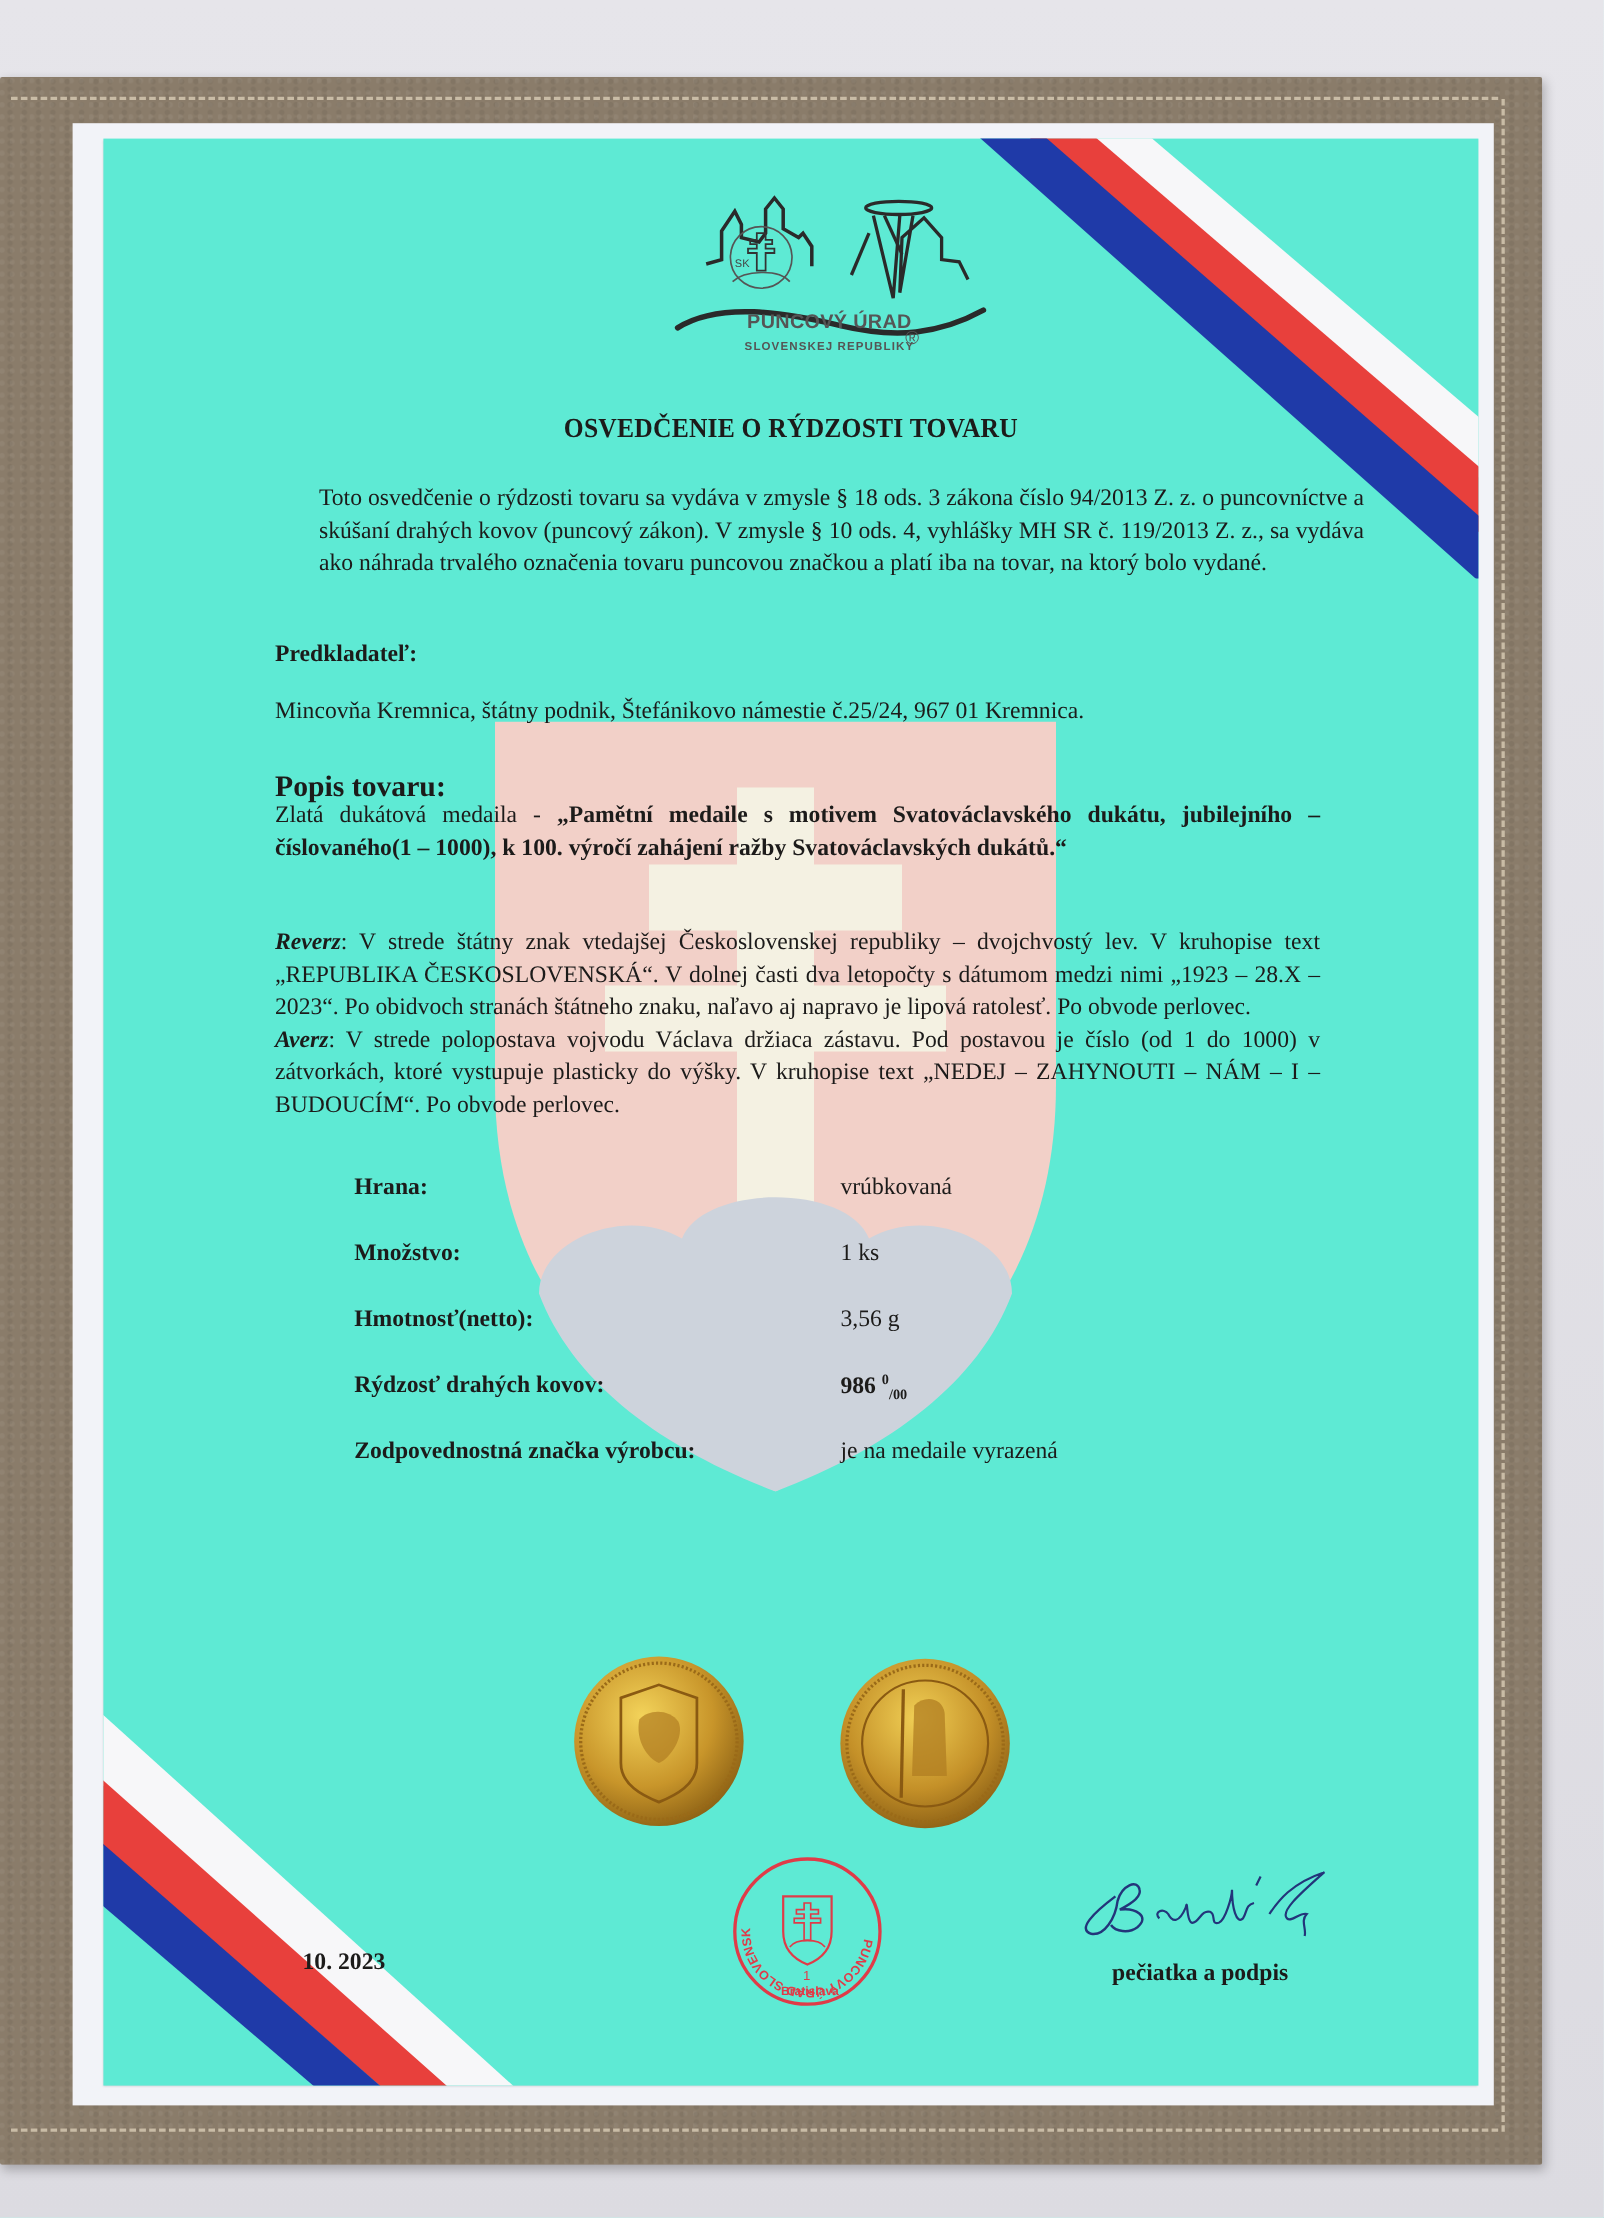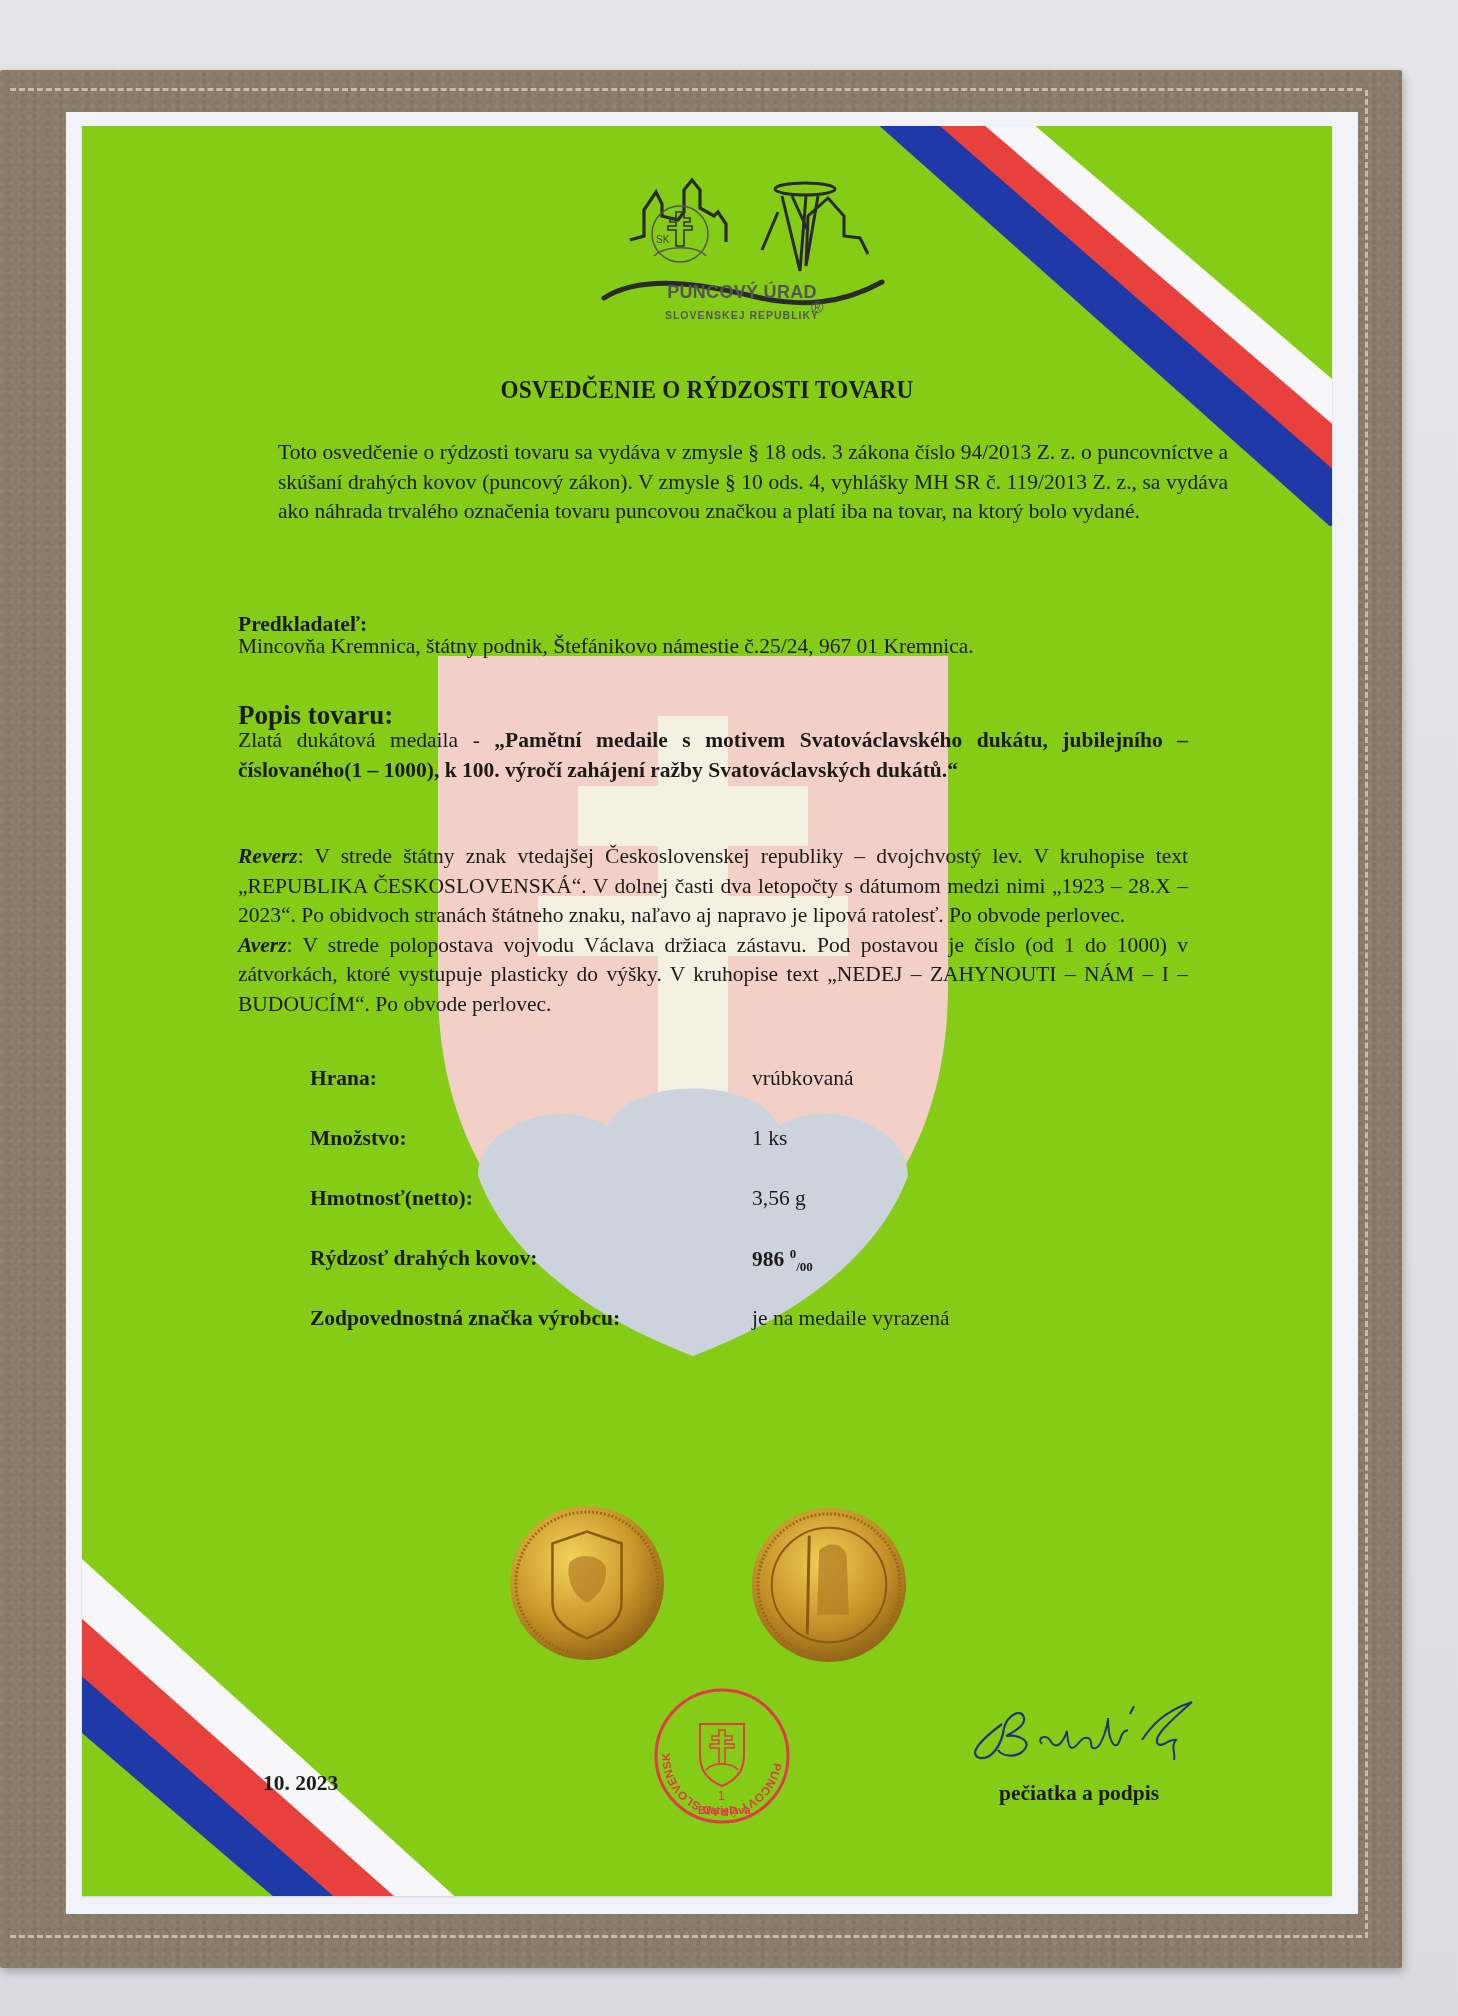--- a/index.html
+++ b/index.html
@@ -23,22 +23,22 @@
   }
   .stitch-top { position: absolute; left: 10px; right: 40px; top: 18px; border-top: 3px dashed #c9bca6; }
   .stitch-bottom { position: absolute; left: 10px; right: 40px; bottom: 30px; border-top: 3px dashed #c9bca6; }
   .stitch-right { position: absolute; right: 34px; top: 20px; bottom: 30px; border-left: 3px dashed #c9bca6; }
 
   .white-sheet {
     position: absolute; left: 66px; top: 112px; width: 1292px; height: 1802px;
     background: #f2f3f8;
   }
   .paper {
-    position: absolute; left: 82px; top: 126px; width: 1250px; height: 1770px;
-    background: #84cc16;
+    position: absolute; left: 94px; top: 126px; width: 1250px; height: 1770px;
+    background: #5eead4;
     box-shadow: 0 1px 2px rgba(0,0,0,0.15);
     overflow: hidden;
   }
 
   
   .watermark { position: absolute; left: 356px; top: 530px; width: 510px; height: 700px; opacity: 1; }
 
   
   .ribbon { position: absolute; pointer-events: none; }
 
@@ -59,21 +59,21 @@
   .doc-title {
     position: absolute; left: 300px; top: 250px; width: 650px; text-align: center;
     font-size: 25px; font-weight: bold; letter-spacing: 0.2px;
     transform: scaleX(0.93);
   }
   .text-block {
     position: absolute; left: 156px; width: 950px;
     font-size: 21.5px; line-height: 29.5px; text-align: justify;
   }
   .intro { top: 312px; margin-left: 40px; }
-  .submitter-label { position: absolute; left: 156px; top: 456px; font-size: 21.5px; font-weight: bold; margin-top: 30px; }
+  .submitter-label { position: absolute; left: 156px; top: 456px; font-size: 21.5px; font-weight: bold; }
   .submitter-value { position: absolute; left: 156px; top: 508px; font-size: 21.5px; }
   .desc-label { position: absolute; left: 156px; top: 574px; font-size: 27px; font-weight: bold; }
   .desc { top: 600px; }
   .desc b { font-weight: bold; }
   .reverse { top: 716px; }
   .reverse i, .obverse i { font-weight: bold; font-style: italic; }
 
   .props { position: absolute; left: 228px; top: 940px; width: 720px; }
   .prop-row { display: flex; height: 60px; font-size: 21.5px; align-items: flex-start; }
   .prop-key { width: 442px; font-weight: bold; }

